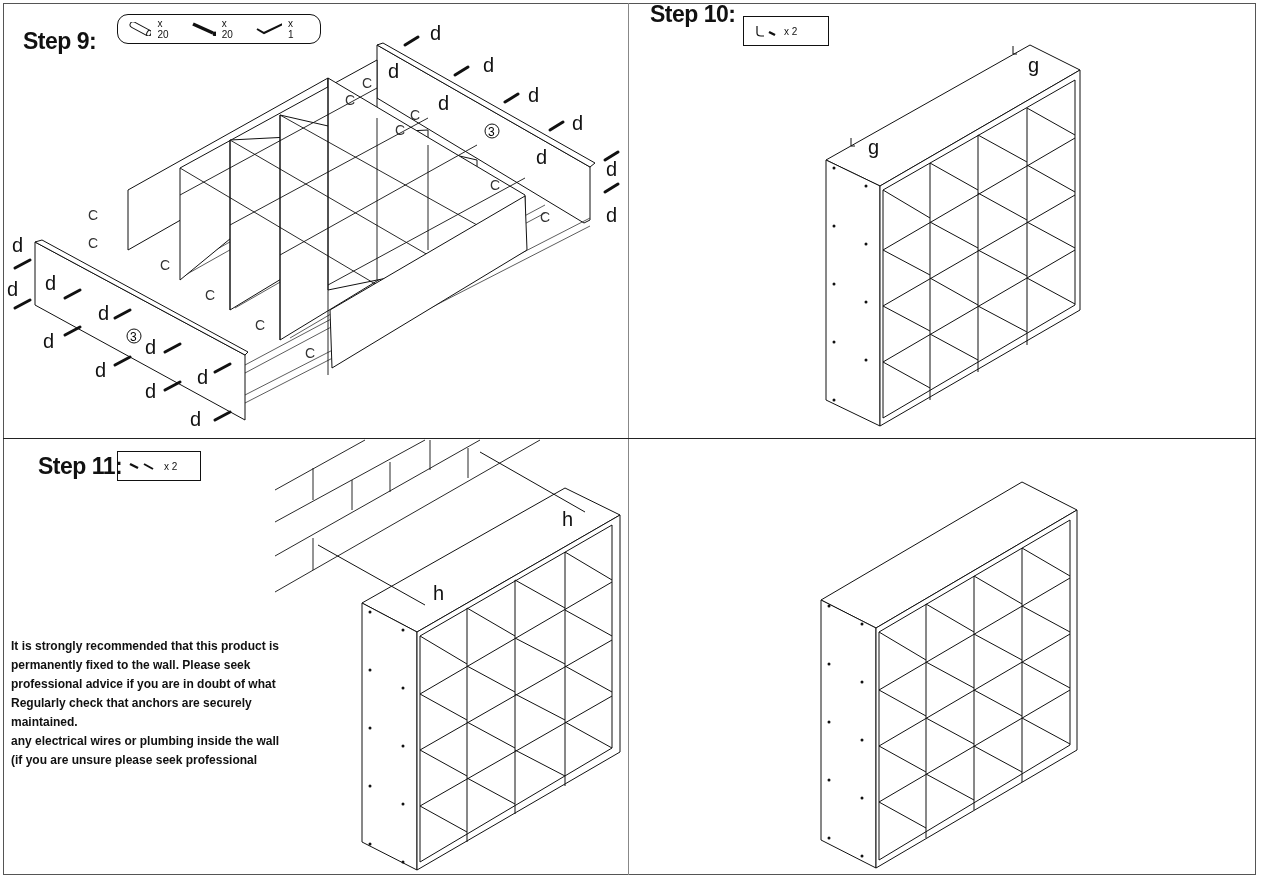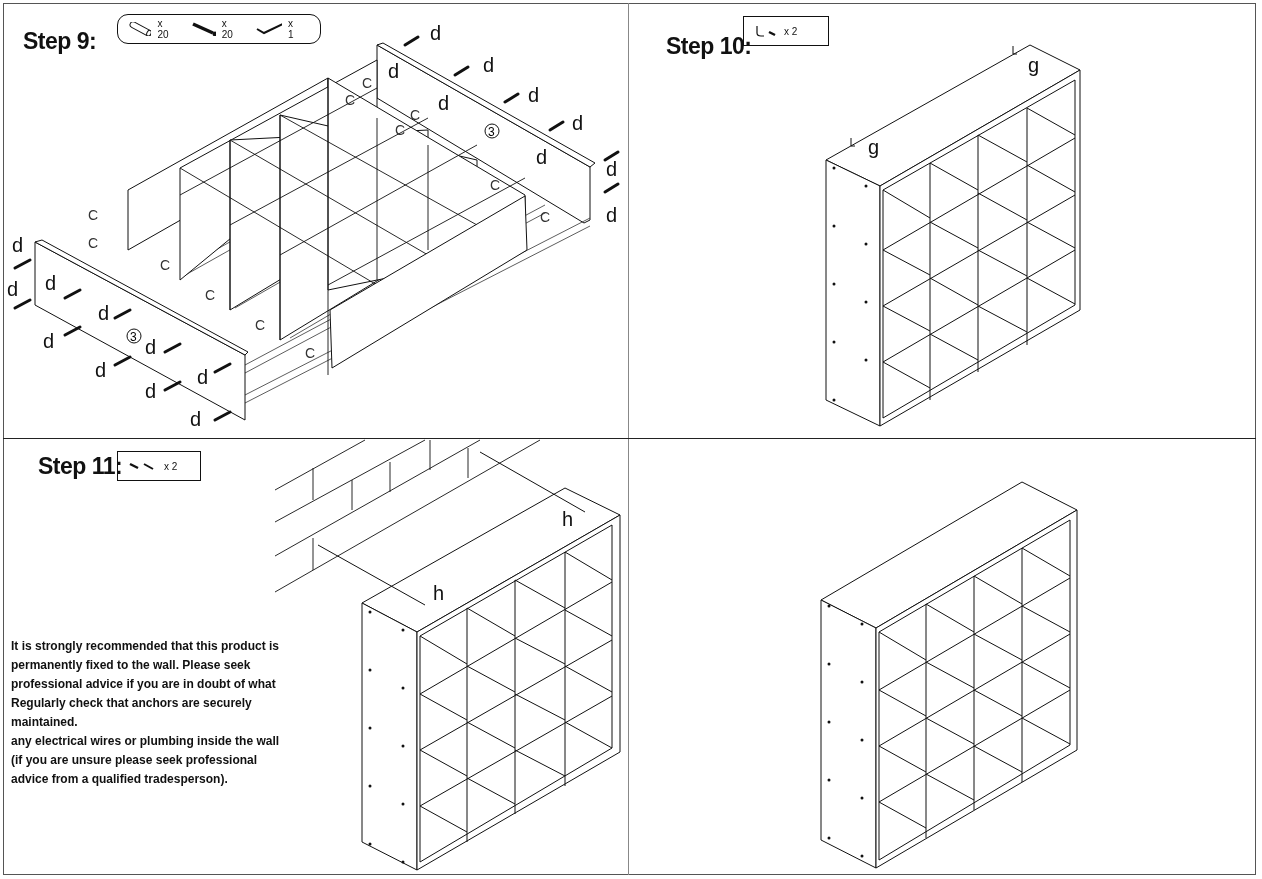--- a/index.html
+++ b/index.html
@@ -143,21 +143,21 @@
       <text x="305" y="358" class="lblc">C</text>
     <text x="490" y="190" class="lblc">C</text>
       <text x="540" y="222" class="lblc">C</text>
   </g>
   <circle cx="134" cy="336" r="7" fill="none" stroke="#111"></circle>
     <text x="130" y="341" font-size="12" font-family="Liberation Sans, sans-serif">3</text>
   <circle cx="492" cy="131" r="7" fill="none" stroke="#111"></circle>
     <text x="488" y="136" font-size="12" font-family="Liberation Sans, sans-serif">3</text>
 </svg>
 
-<div class="step-title" style="left:650px;top:33px;margin-left:16px;">Step 10:</div>
+<div class="step-title" style="left:650px;top:1px;">Step 10:</div>
 <div class="parts" style="left:743px;top:16px;width:86px;">
   <svg width="24" height="14">
       <path d="M3,2 L3,9 Q3,12 7,12 L10,12" fill="none" stroke="#111" stroke-width="1.2"></path>
       <line x1="15" y1="8" x2="21" y2="11" stroke="#111" stroke-width="2.5"></line>
     </svg>
   <span class="qty">x 2</span>
 </div>
 
 <svg class="art" style="left:630;top:0;" width="626" height="438" viewBox="630 0 626 438">
   <g fill="#fff" stroke="#111" stroke-width="1">
@@ -278,21 +278,20 @@
 </svg>
 
 <div class="note">
   <p>It is strongly recommended that this product is</p>
   <p>permanently fixed to the wall. Please seek</p>
   <p>professional advice if you are in doubt of what</p>
   <p>Regularly check that anchors are securely</p>
   <p>maintained.</p>
   <p>any electrical wires or plumbing inside the wall</p>
   <p>(if you are unsure please seek professional</p>
-  <p>advice from a qualified tradesperson).</p>
 </div>
 
 <svg class="art" style="left:630px;top:438px;" width="626" height="437" viewBox="630 438 626 437">
   <g fill="#fff" stroke="#111" stroke-width="1">
     <polygon points="821,600 1022,482 1077,510 876,628"></polygon>
     <polygon points="821,600 876,628 876,868 821,840"></polygon>
     <polygon points="876,628 1077,510 1077,750 876,868"></polygon>
     <polygon points="879,632 1070,520 1070,745 879,860"></polygon>
   </g>
   <g stroke="#111" stroke-width="1" fill="none">

